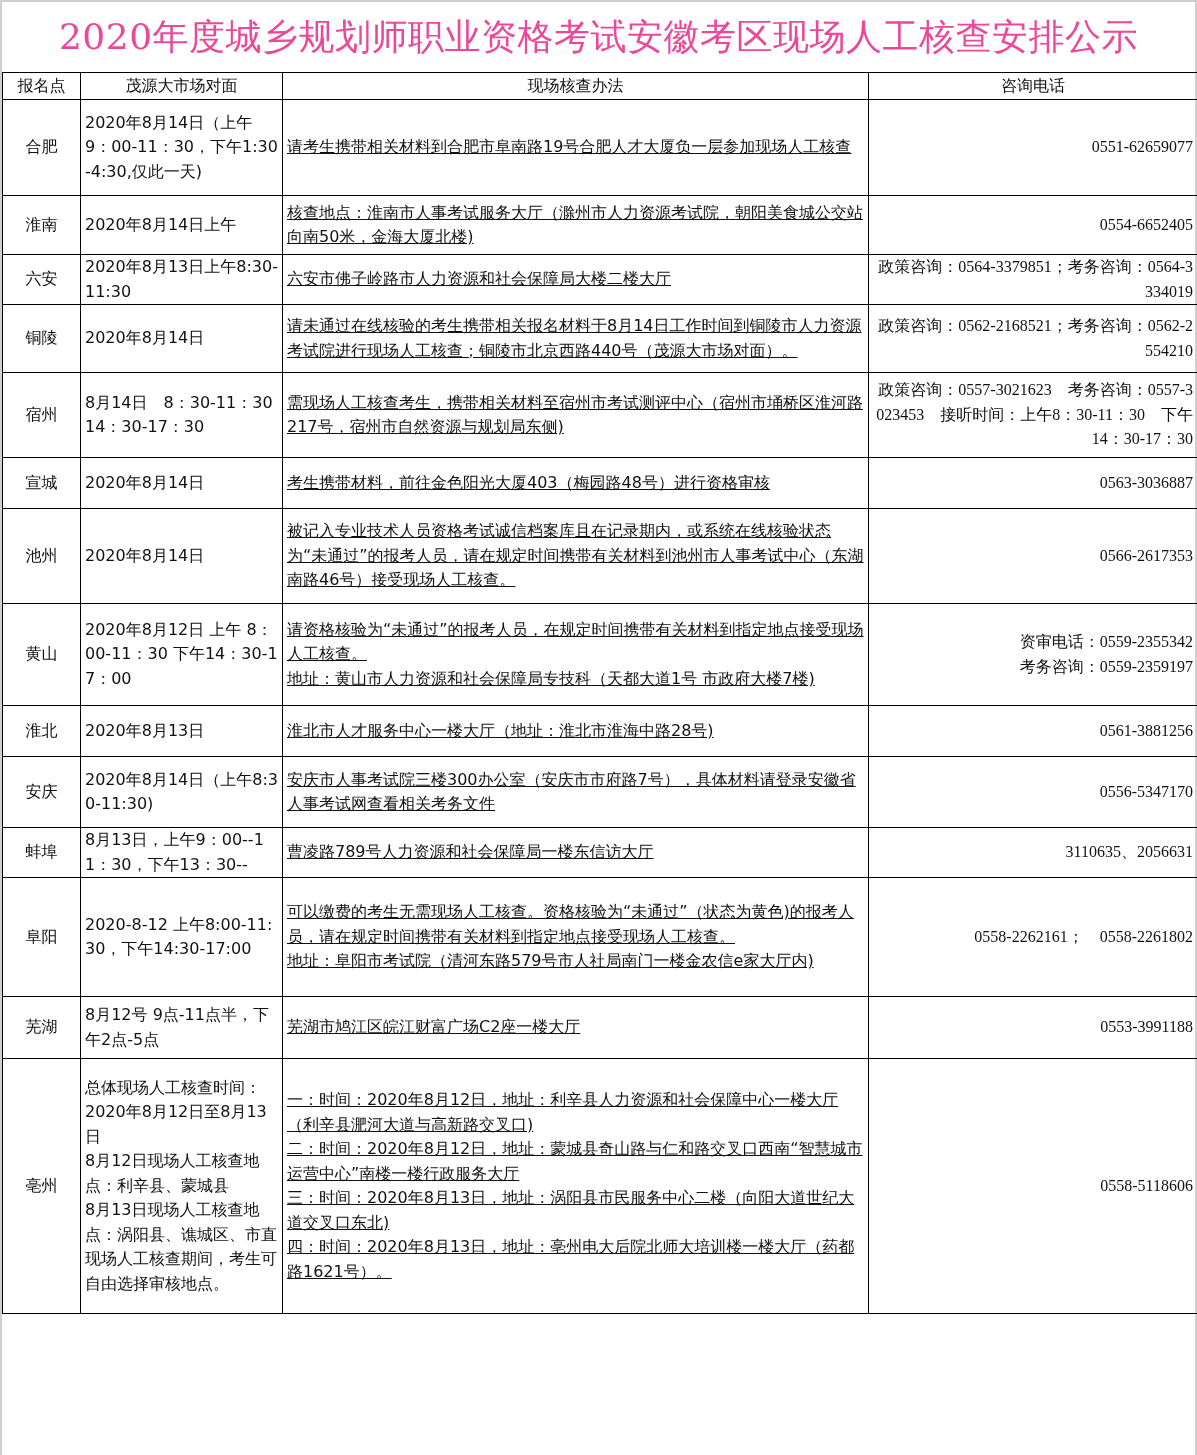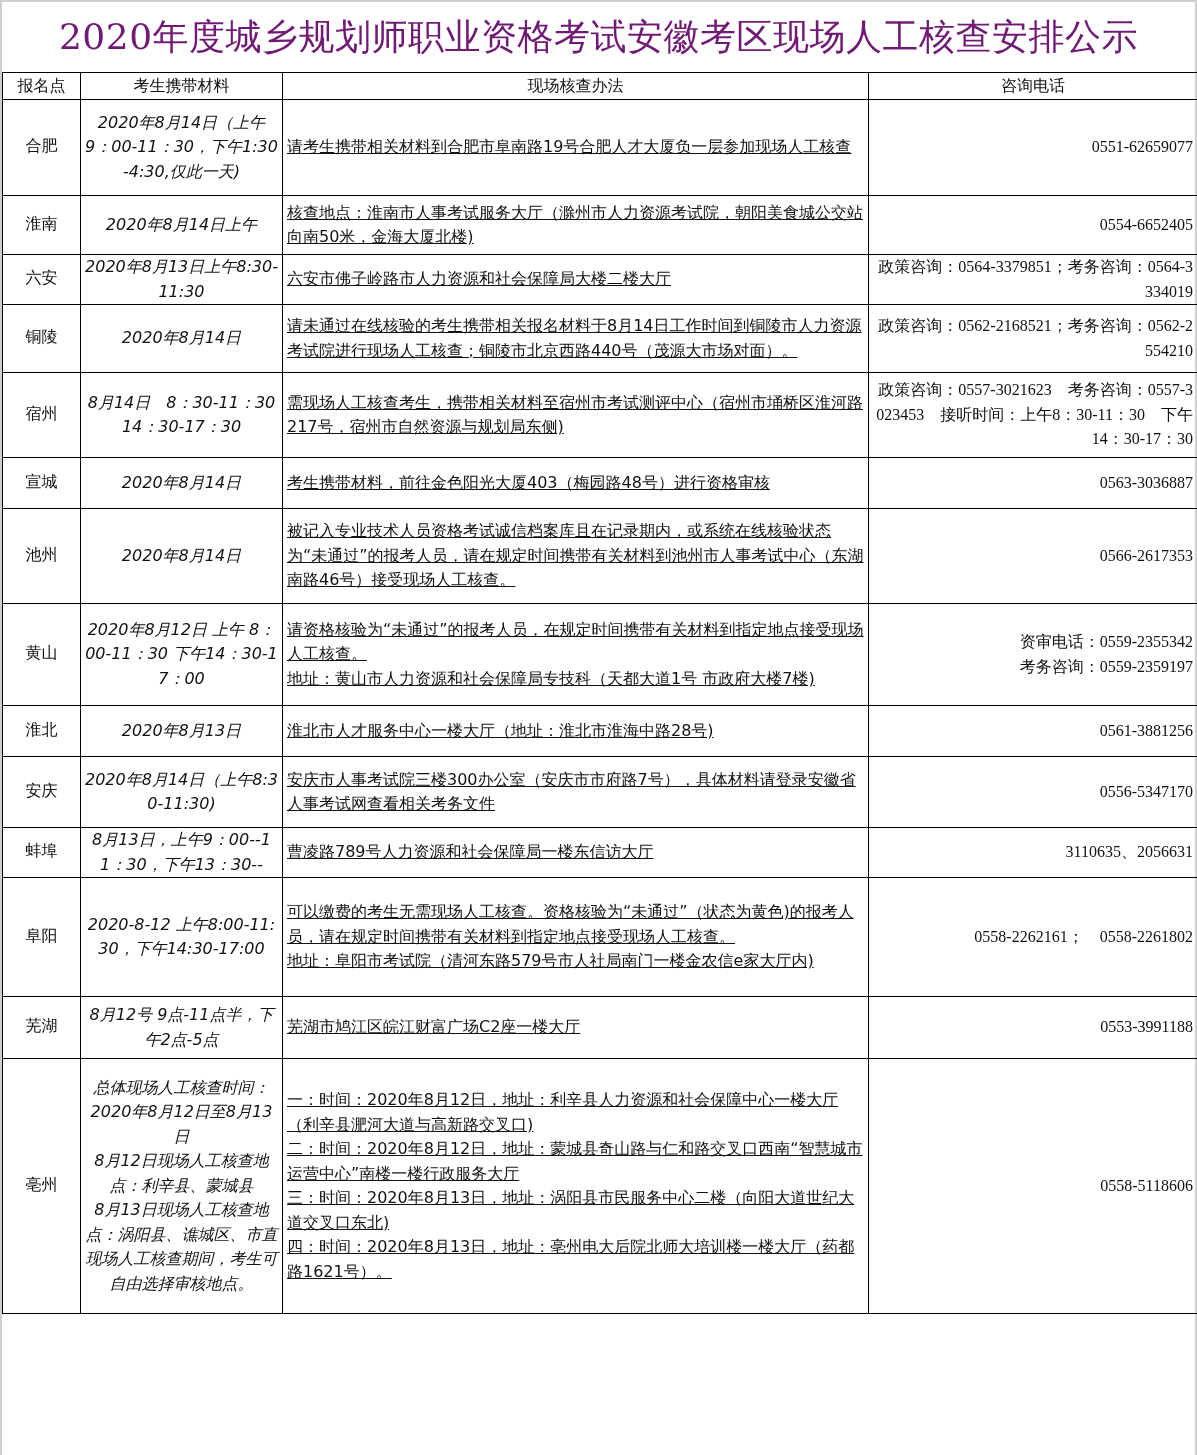--- a/index.html
+++ b/index.html
@@ -1,43 +1,43 @@
 <!DOCTYPE html>
 <html><head>
 <meta charset="utf-8">
 <style>
   html, body { margin: 0; padding: 0; background: #ffffff; }
   body { width: 1197px; height: 1455px; overflow: hidden; font-family: "DejaVu Sans", "Liberation Sans", sans-serif; color: #111; }
   .sheet { position: relative; width: 1197px; height: 1455px; box-sizing: border-box; border-left: 2px solid #cfcfcf; border-right: 2px solid #cfcfcf; border-top: 2px solid #cfcfcf; }
-  .title { height: 70px; display: flex; align-items: center; justify-content: center; font-family: "DejaVu Serif", "Liberation Serif", serif; font-size: 36px; letter-spacing: 0.5px; color: #701a75; white-space: nowrap; }
+  .title { height: 70px; display: flex; align-items: center; justify-content: center; font-family: "DejaVu Serif", "Liberation Serif", serif; font-size: 36px; letter-spacing: 0.5px; color: #ec4899; white-space: nowrap; }
   table { border-collapse: collapse; table-layout: fixed; width: 1195px; }
   td, th { border: 1.5px solid #000; padding: 0 4px; font-size: 16px; line-height: 24.5px; vertical-align: middle; font-weight: normal; word-break: break-all; }
   th { height: 26px; line-height: 22px; text-align: center; font-size: 16px; }
-  .c-name { text-align: center; font-family: Liberation Mono, monospace; }
-  .c-time { text-align: center; font-style: italic; }
+  .c-name { text-align: center; }
+  .c-time { text-align: left; }
   .c-method { text-align: left; text-decoration: underline; }
   .c-phone { text-align: right; font-family: Liberation Serif, serif; }
   .ml { white-space: pre-line; }
 </style>
 </head>
 <body>
 
 <div class="sheet">
   <div class="title">2020年度城乡规划师职业资格考试安徽考区现场人工核查安排公示</div>
   <table>
     <colgroup>
       <col style="width:78px">
       <col style="width:202px">
       <col style="width:586px">
       <col style="width:329px">
     </colgroup>
     <thead>
       <tr>
         <th>报名点</th>
-        <th>考生携带材料</th>
+        <th>茂源大市场对面</th>
         <th>现场核查办法</th>
         <th>咨询电话</th>
       </tr>
     </thead>
     <tbody>
       <tr style="height:96px">
         <td class="c-name">合肥</td>
         <td class="c-time">2020年8月14日（上午9：00-11：30，下午1:30-4:30,仅此一天)</td>
         <td class="c-method">请考生携带相关材料到合肥市阜南路19号合肥人才大厦负一层参加现场人工核查</td>
         <td class="c-phone">0551-62659077</td>

